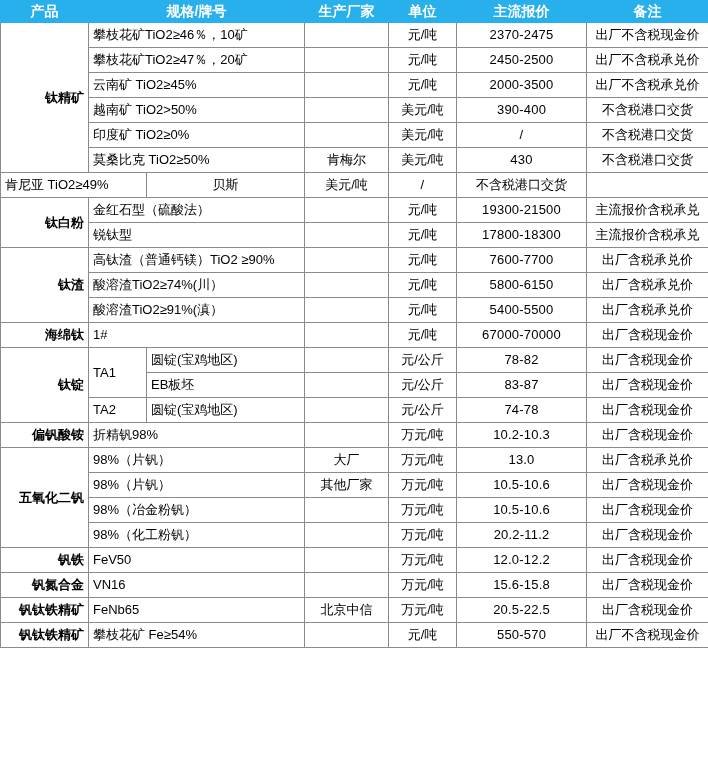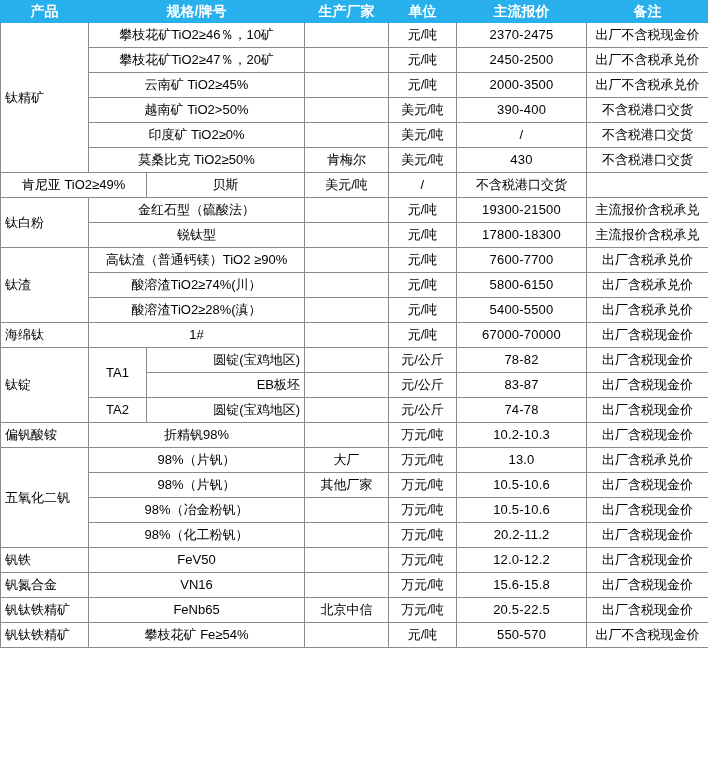--- a/index.html
+++ b/index.html
@@ -34,30 +34,30 @@
   #price-table thead th {
     background: #27B0EC;
     color: #ffffff;
     font-weight: bold;
     text-align: center;
     font-size: 14px;
     height: 16px;
     border-color: #27B0EC;
   }
   .c-product {
+    text-align: right;
+    font-weight: bold;
+    font-size: 13.5px;
+  }
+  .c-spec {
     text-align: left;
-    font-weight: normal;
-    font-size: 13.5px;
-  }
-  .c-spec {
-    text-align: center;
     padding-left: 6px;
   }
   .c-spec-sub {
-    text-align: right;
+    text-align: left;
     padding-left: 6px;
   }
   .c-maker, .c-unit, .c-price, .c-remark {
     text-align: center;
   }
   .c-price {
     letter-spacing: 0.2px;
   }
   .c-remark {
     font-size: 12.5px;
@@ -161,21 +161,21 @@
         <td class="c-remark">出厂含税承兑价</td>
       </tr>
       <tr>
         <td class="c-spec" colspan="2">酸溶渣TiO2≥74%(川）</td>
         <td class="c-maker"></td>
         <td class="c-unit">元/吨</td>
         <td class="c-price">5800-6150</td>
         <td class="c-remark">出厂含税承兑价</td>
       </tr>
       <tr>
-        <td class="c-spec" colspan="2">酸溶渣TiO2≥28%(滇）</td>
+        <td class="c-spec" colspan="2">酸溶渣TiO2≥91%(滇）</td>
         <td class="c-maker"></td>
         <td class="c-unit">元/吨</td>
         <td class="c-price">5400-5500</td>
         <td class="c-remark">出厂含税承兑价</td>
       </tr>
       <tr>
         <td class="c-product">海绵钛</td>
         <td class="c-spec" colspan="2">1#</td>
         <td class="c-maker"></td>
         <td class="c-unit">元/吨</td>

